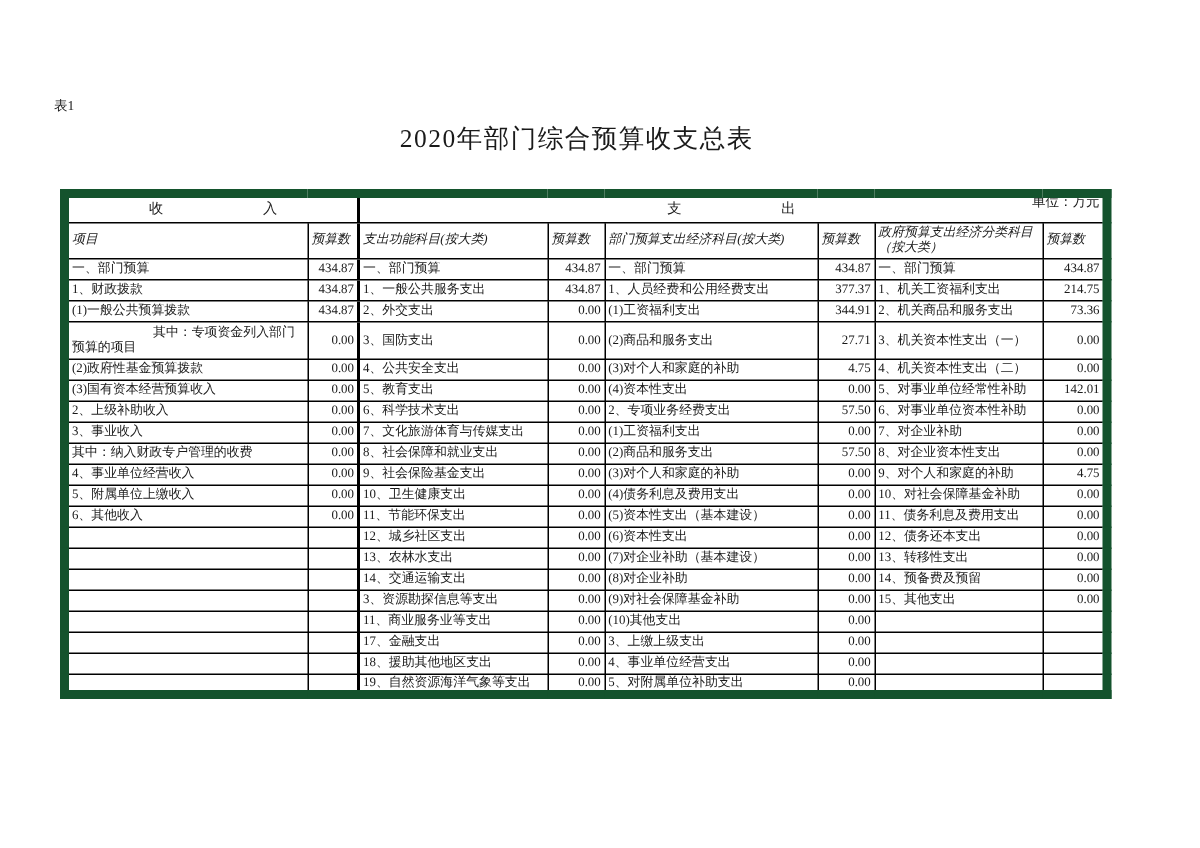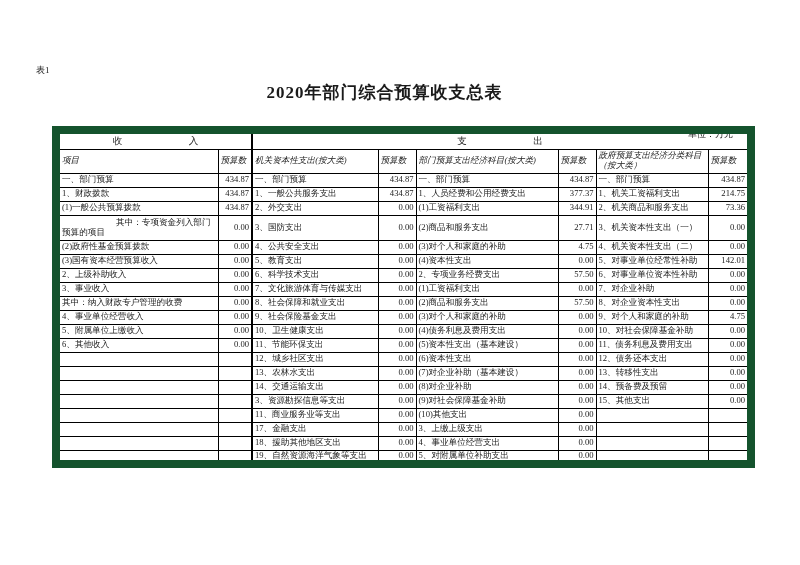--- a/index.html
+++ b/index.html
@@ -12,32 +12,32 @@
     position: relative;
     overflow: hidden;
   }
   .table-label {
     position: absolute; left: 36px; top: 64px;
     font-size: 9px;
   }
   .page-title {
     position: absolute; left: 0; top: 81px; width: 724px;
     text-align: center;
-    font-size: 17px; font-weight: bold; letter-spacing: 1px; padding-left: 45px;
+    font-size: 17px; font-weight: normal; letter-spacing: 1px; padding-left: 45px;
   }
   .unit-note {
     position: absolute; left: 38px; top: 128px; width: 695px;
     text-align: right; font-size: 9px;
   }
   table.budget {
-    position: absolute; left: 52px; top: 126px;
+    position: absolute; left: 40px; top: 126px;
     width: 695px;
     border-collapse: collapse;
     table-layout: fixed;
-    border: 8px solid #14532d;
+    border: 6px solid #14532d;
   }
   table.budget th, table.budget td {
     border: 1px solid #000;
     padding: 0 2px;
     font-weight: normal;
     overflow: hidden;
     word-break: break-all;
     vertical-align: middle;
   }
   thead tr.group-row th { height: 19px; font-size: 9.5px; text-align: center; }
@@ -71,21 +71,21 @@
       <col style="width:43px">
   </colgroup>
   <thead>
     <tr class="group-row">
       <th colspan="2">收　　　　　　　入</th>
       <th colspan="6" class="thick-left">支　　　　　　　出</th>
     </tr>
     <tr class="cols-row">
       <th>项目</th>
       <th>预算数</th>
-      <th class="thick-left">机关资本性支出(按大类)</th>
+      <th class="thick-left">支出功能科目(按大类)</th>
       <th>预算数</th>
       <th>部门预算支出经济科目(按大类)</th>
       <th>预算数</th>
       <th>政府预算支出经济分类科目（按大类）</th>
       <th>预算数</th>
     </tr>
   </thead>
   <tbody>
       <tr>
         <td class="label ind0">一、部门预算</td>

